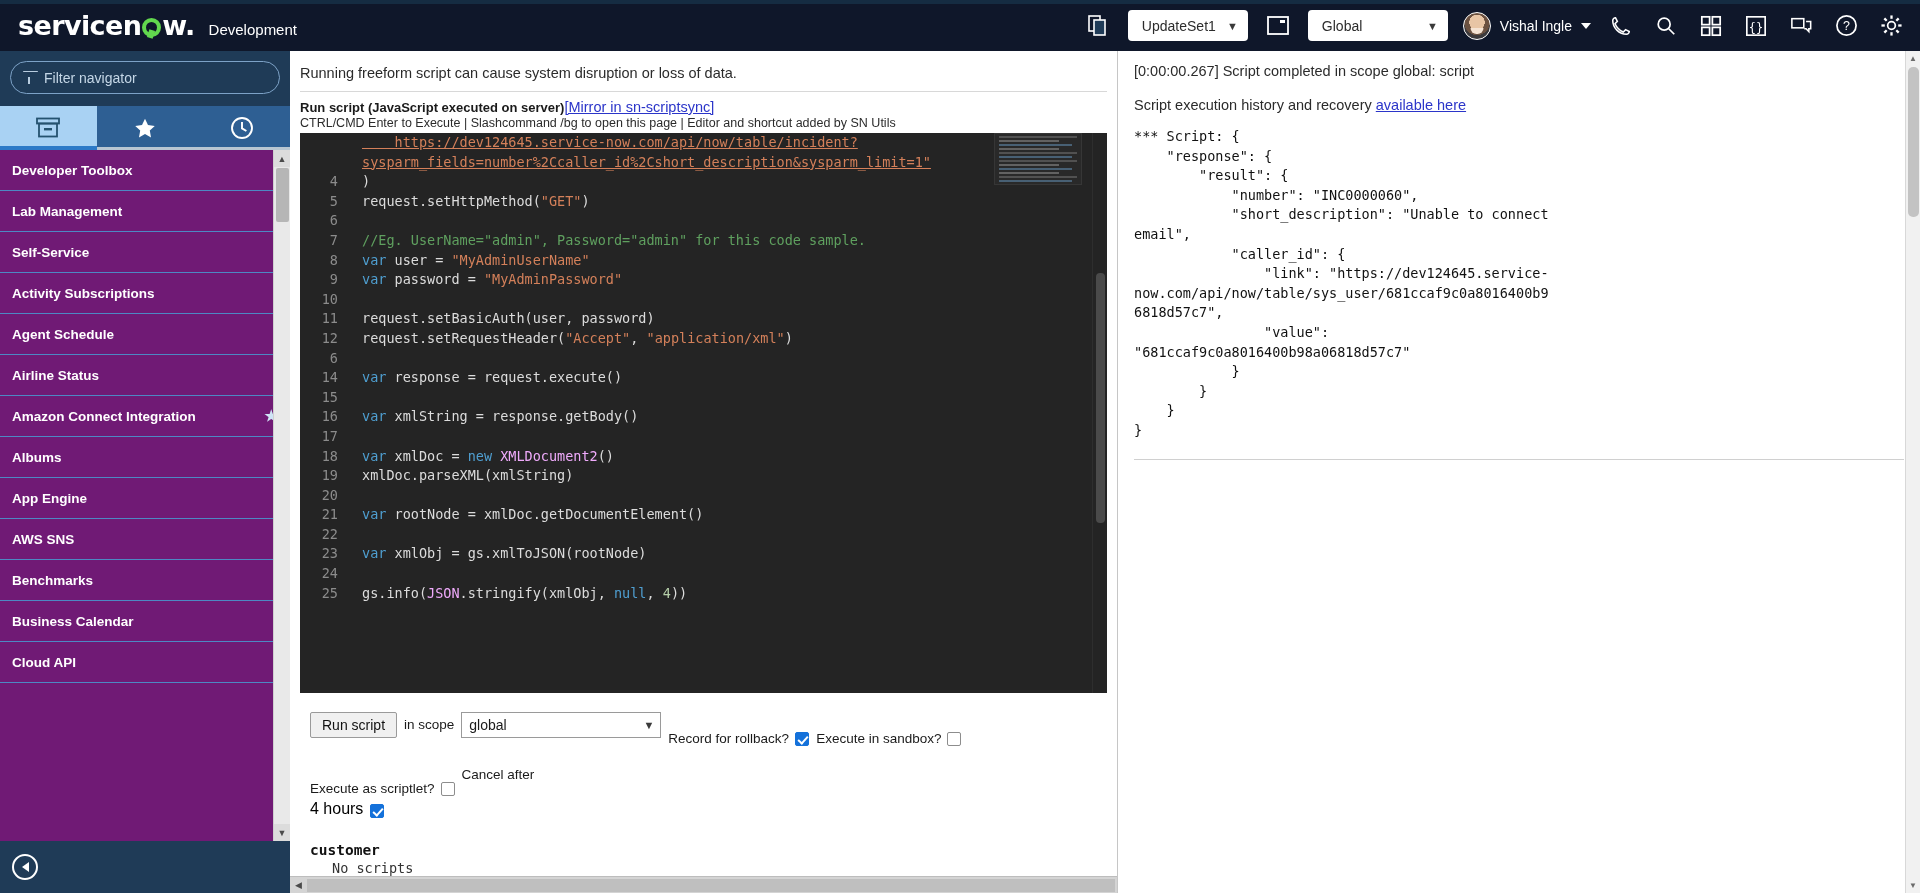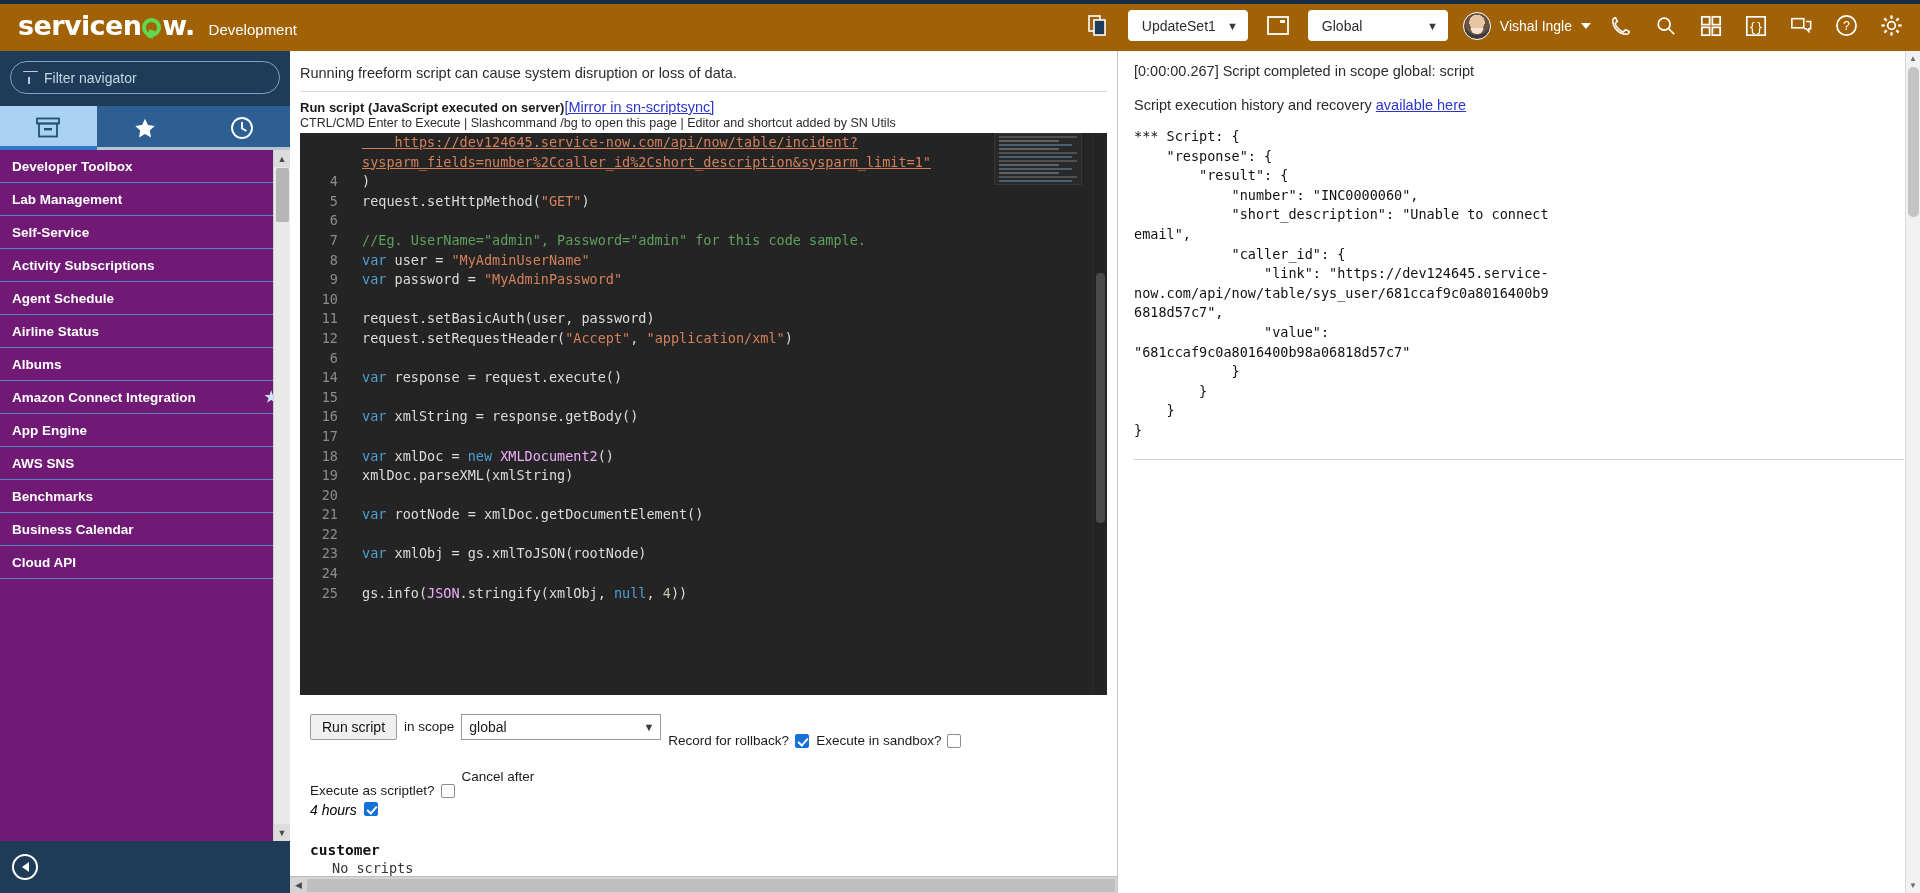--- a/index.html
+++ b/index.html
@@ -7,21 +7,21 @@
     width: 1920px; height: 893px;
     overflow: hidden;
     background: #ffffff;
     font-family: "Liberation Sans", sans-serif;
   }
   .app { position: relative; width: 1920px; height: 893px; display: flex; flex-direction: column; }
 
   
   .banner {
     height: 51px; min-height: 51px;
-    background: #a16207;
+    background: #0f172a;
     display: flex; align-items: center;
     padding: 0 14px 0 18px;
     color: #ffffff;
     position: relative;
   }
   .banner::before{
     content:""; position:absolute; left:0; top:0; right:0; height:4px; background:#152c42;
   }
   .logo-wrap { display: flex; align-items: baseline; gap: 14px; }
   .logo {
@@ -97,21 +97,21 @@
   .tab {
     flex: 1; height: 44px; display: flex; align-items: center; justify-content: center;
     cursor: pointer; position: relative; color: #ffffff;
   }
   .tab.active { background: #a9d2f3; color: #24526f; }
   .tab.active::after{ content:""; position:absolute;left:0;right:0;bottom:0;height:4px;background:#2d7ac7; }
   .tab.inactive::after{ content:""; position:absolute;left:0;right:0;bottom:0;height:3px;background:#b8c6d2; }
 
   .nav-list { flex: 1; overflow: hidden; position: relative; }
   .nav-item {
-    height: 33px; display: flex; align-items: center;
+    height: 41px; display: flex; align-items: center;
     padding: 0 12px 0 12px;
     color: #ffffff; font-size: 13.5px; font-weight: bold;
     border-bottom: 1px solid #4d88c4;
     cursor: pointer; position: relative;
   }
   .nav-item .star { margin-left: auto; color: #cfe4f6; font-size: 15px; }
   .nav-scroll {
     position: absolute; right: 0; top: 0; width: 17px; bottom: 0;
     background: #e9e9e9; border-left: 1px solid #cfcfcf;
   }
@@ -210,21 +210,21 @@
   .cb {
     width: 14px; height: 14px; border: 1px solid #8d8d8d; background: #ffffff;
     display: inline-block; vertical-align: -2px; border-radius: 2px;
   }
   .cb.checked { background: #1471da; border-color: #1471da; position: relative; }
   .cb.checked::after{
     content:""; position:absolute; left:4px; top:1px; width:4px; height:8px;
     border:solid #ffffff; border-width:0 2px 2px 0; transform:rotate(42deg);
   }
   .ctl-label { display: flex; align-items: center; gap: 6px; margin-top: 28px; }
-  .hours-row { padding: 4px 0 0 10px; font-size: 14px; display:flex; align-items:flex-start; gap:7px;font-style:italic; }
+  .hours-row { padding: 4px 0 0 10px; font-size: 16px; display:flex; align-items:flex-end; gap:7px; }
 
   .customer-block { padding: 24px 0 0 10px; font-family:"DejaVu Sans Mono", monospace; }
   .customer-title { font-size: 14.5px; font-weight: bold; color: #111; }
   .customer-sub { font-size: 13.5px; color: #333; padding-left: 22px; padding-top: 2px; }
 
   .center-hscroll {
     height: 17px; background: #d4d4d4; border-top: 1px solid #bdbdbd;
     display: flex; align-items: center; position: relative;
   }
   .center-hscroll .arrow { width: 17px; text-align:center; font-size: 9px; color:#4a4a4a; }
@@ -390,26 +390,26 @@
         <div class="nav-item">
             <span>Activity Subscriptions</span>
           </div>
         <div class="nav-item">
             <span>Agent Schedule</span>
           </div>
         <div class="nav-item">
             <span>Airline Status</span>
           </div>
         <div class="nav-item">
-            <span>Albums</span>
-          </div>
-        <div class="nav-item">
           <span>Amazon Connect Integration</span>
           <span class="star">★</span>
         </div>
+        <div class="nav-item">
+            <span>Albums</span>
+          </div>
         <div class="nav-item">
             <span>App Engine</span>
           </div>
         <div class="nav-item">
             <span>AWS SNS</span>
           </div>
         <div class="nav-item">
             <span>Benchmarks</span>
           </div>
         <div class="nav-item">

